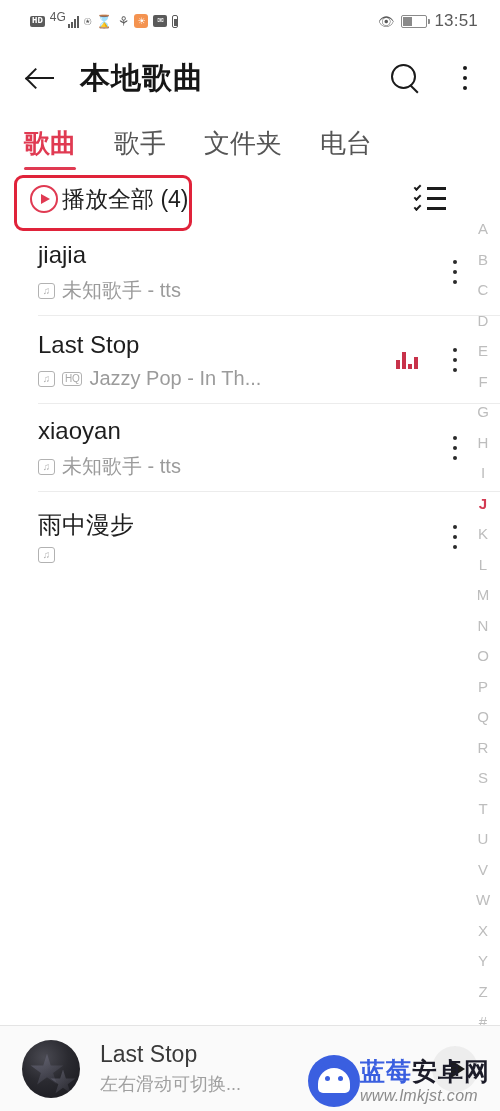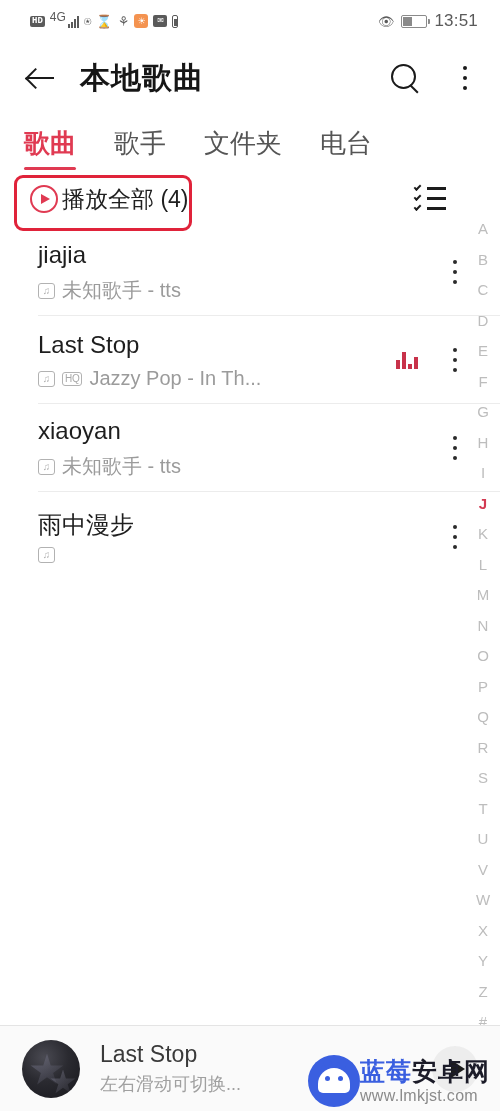--- a/index.html
+++ b/index.html
@@ -214,21 +214,21 @@
   .wm-logo .robot::before{left:7px;}
   .wm-logo .robot::after{right:7px;}
   .wm-logo .crown{
     position:absolute;left:12px;top:5px;width:28px;height:12px;background:#3a5fe0;
     clip-path:polygon(0% 100%,12% 18%,26% 92%,38% 0%,52% 88%,66% 10%,80% 95%,100% 30%,100% 100%);
   }
   .wm-text{display:flex;flex-direction:column;line-height:1;}
   .wm-cn{font-size:25px;font-weight:bold;letter-spacing:1px;}
   .wm-cn .b{color:#3a5fe0;}
   .wm-cn .d{color:#1b1b28;}
-  .wm-url{font-size:16px;color:#8b8b8b;margin-top:4px;letter-spacing:0.3px;}
+  .wm-url{font-size:16px;color:#8b8b8b;margin-top:4px;letter-spacing:0.3px;font-style:italic;}
 </style>
 </head>
 <body>
 
 <div class="statusbar">
   <div class="sb-left">
     <span class="ic-hd">HD</span>
     <span class="ic-4g">4G</span>
     <span class="bars">
         <i></i>

